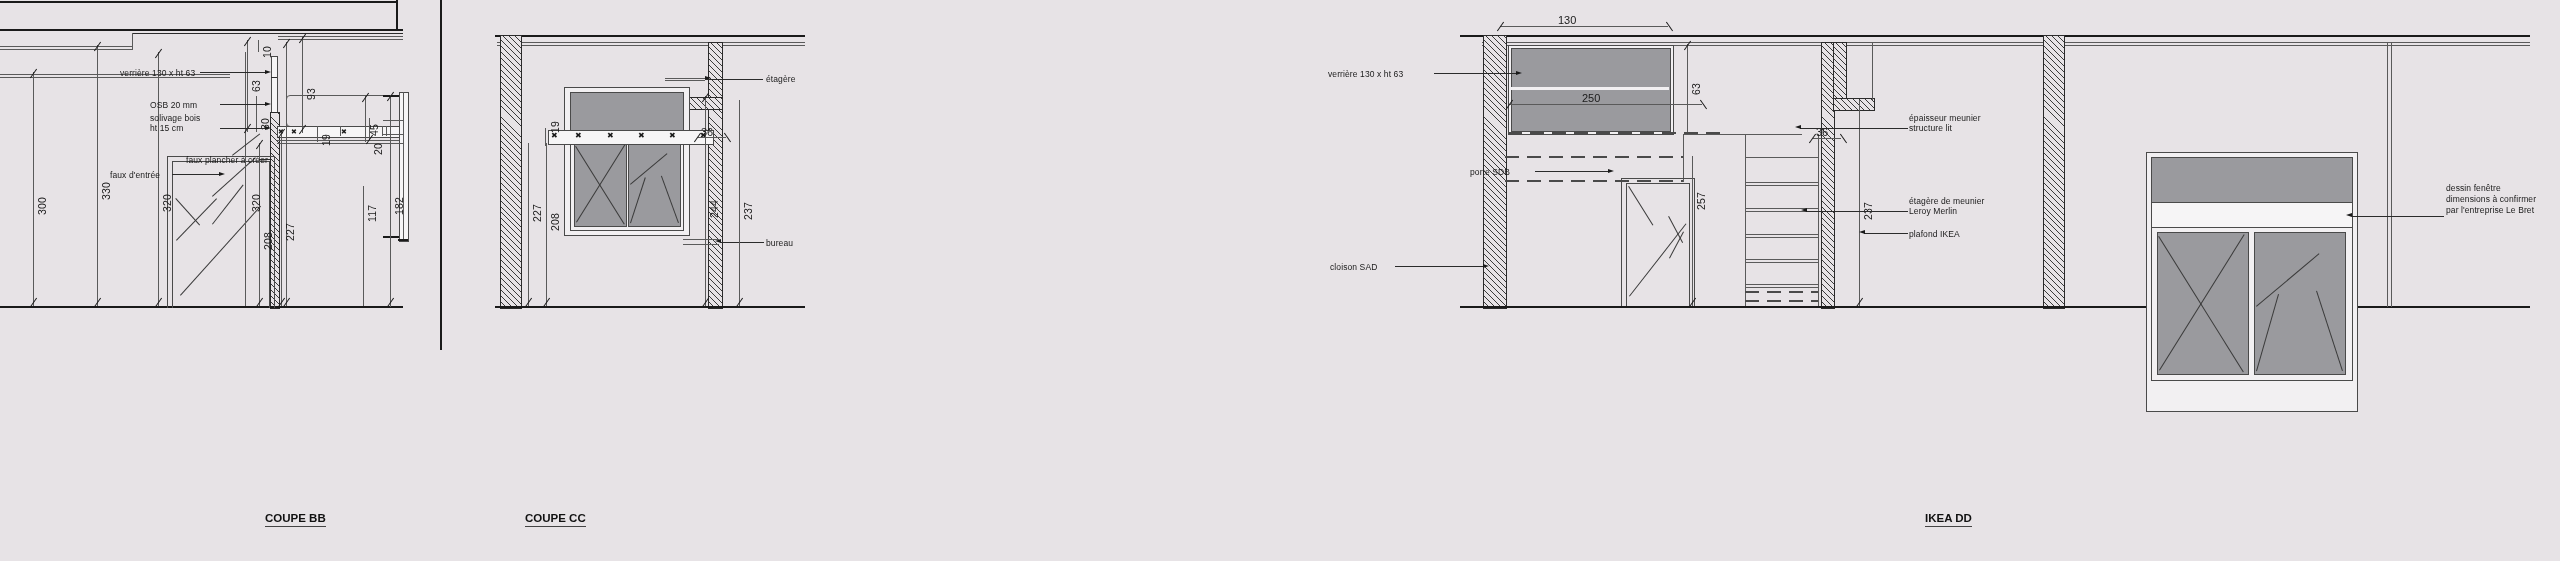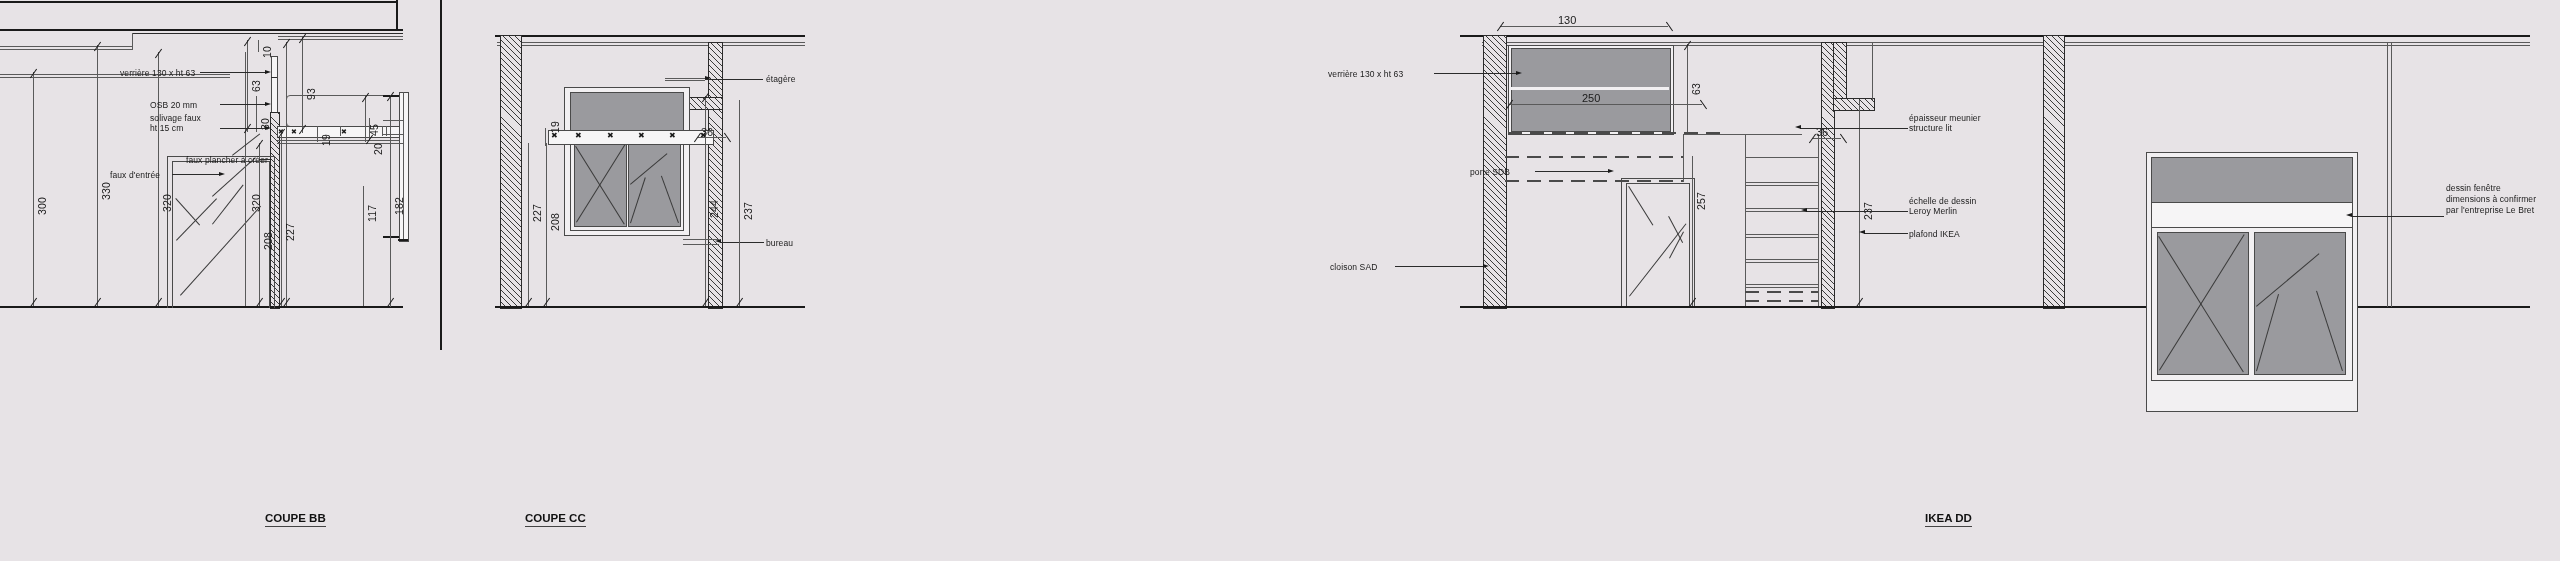--- a/index.html
+++ b/index.html
@@ -169,21 +169,21 @@
   <div class="dim" style="left:393px;top:215px;">182</div>
 
   <div class="lbl r" style="left:120px;top:68px;width:78px;">verrière 130 x ht 63</div>
   <div class="ln h" style="left:200px;top:72px;width:66px;"></div>
   <div class="arw rt" style="left:265px;top:70px;"></div>
 
   <div class="lbl r" style="left:150px;top:100px;width:68px;">OSB 20 mm</div>
   <div class="ln h" style="left:220px;top:104px;width:46px;"></div>
   <div class="arw rt" style="left:265px;top:102px;"></div>
 
-  <div class="lbl r" style="left:150px;top:113px;width:68px;">solivage faux</div>
+  <div class="lbl r" style="left:150px;top:113px;width:68px;">solivage bois</div>
   <div class="lbl r" style="left:150px;top:123px;width:68px;">ht 15 cm</div>
   <div class="ln h" style="left:220px;top:128px;width:46px;"></div>
   <div class="arw rt" style="left:265px;top:126px;"></div>
 
   <div class="lbl r" style="left:186px;top:155px;width:72px;">faux plancher à créer</div>
   <div class="ln h" style="left:259px;top:159px;width:12px;"></div>
   <div class="diag" style="left:232px;top:155px;width:35px;transform:rotate(-38deg);"></div>
 
   <div class="lbl r" style="left:110px;top:170px;width:60px;">faux d'entrée</div>
   <div class="ln h" style="left:172px;top:174px;width:48px;"></div>
@@ -352,21 +352,21 @@
 
   <div class="lbl r" style="left:1330px;top:262px;width:62px;">cloison SAD</div>
   <div class="ln h" style="left:1395px;top:266px;width:88px;"></div>
   <div class="arw rt" style="left:1483px;top:264px;"></div>
 
   <div class="lbl" style="left:1909px;top:113px;">épaisseur meunier</div>
   <div class="lbl" style="left:1909px;top:123px;">structure lit</div>
   <div class="ln h" style="left:1800px;top:128px;width:108px;"></div>
   <div class="arw lt" style="left:1795px;top:125px;"></div>
 
-  <div class="lbl" style="left:1909px;top:196px;">échelle de dessin</div>
+  <div class="lbl" style="left:1909px;top:196px;">étagère de meunier</div>
   <div class="lbl" style="left:1909px;top:206px;">Leroy Merlin</div>
   <div class="ln h" style="left:1806px;top:211px;width:102px;"></div>
   <div class="arw lt" style="left:1801px;top:208px;"></div>
 
   <div class="lbl" style="left:1909px;top:229px;">plafond IKEA</div>
   <div class="ln h" style="left:1864px;top:233px;width:44px;"></div>
   <div class="arw lt" style="left:1859px;top:230px;"></div>
 
   <div class="title" style="left:1925px;top:512px;">IKEA DD</div>
 </div>

